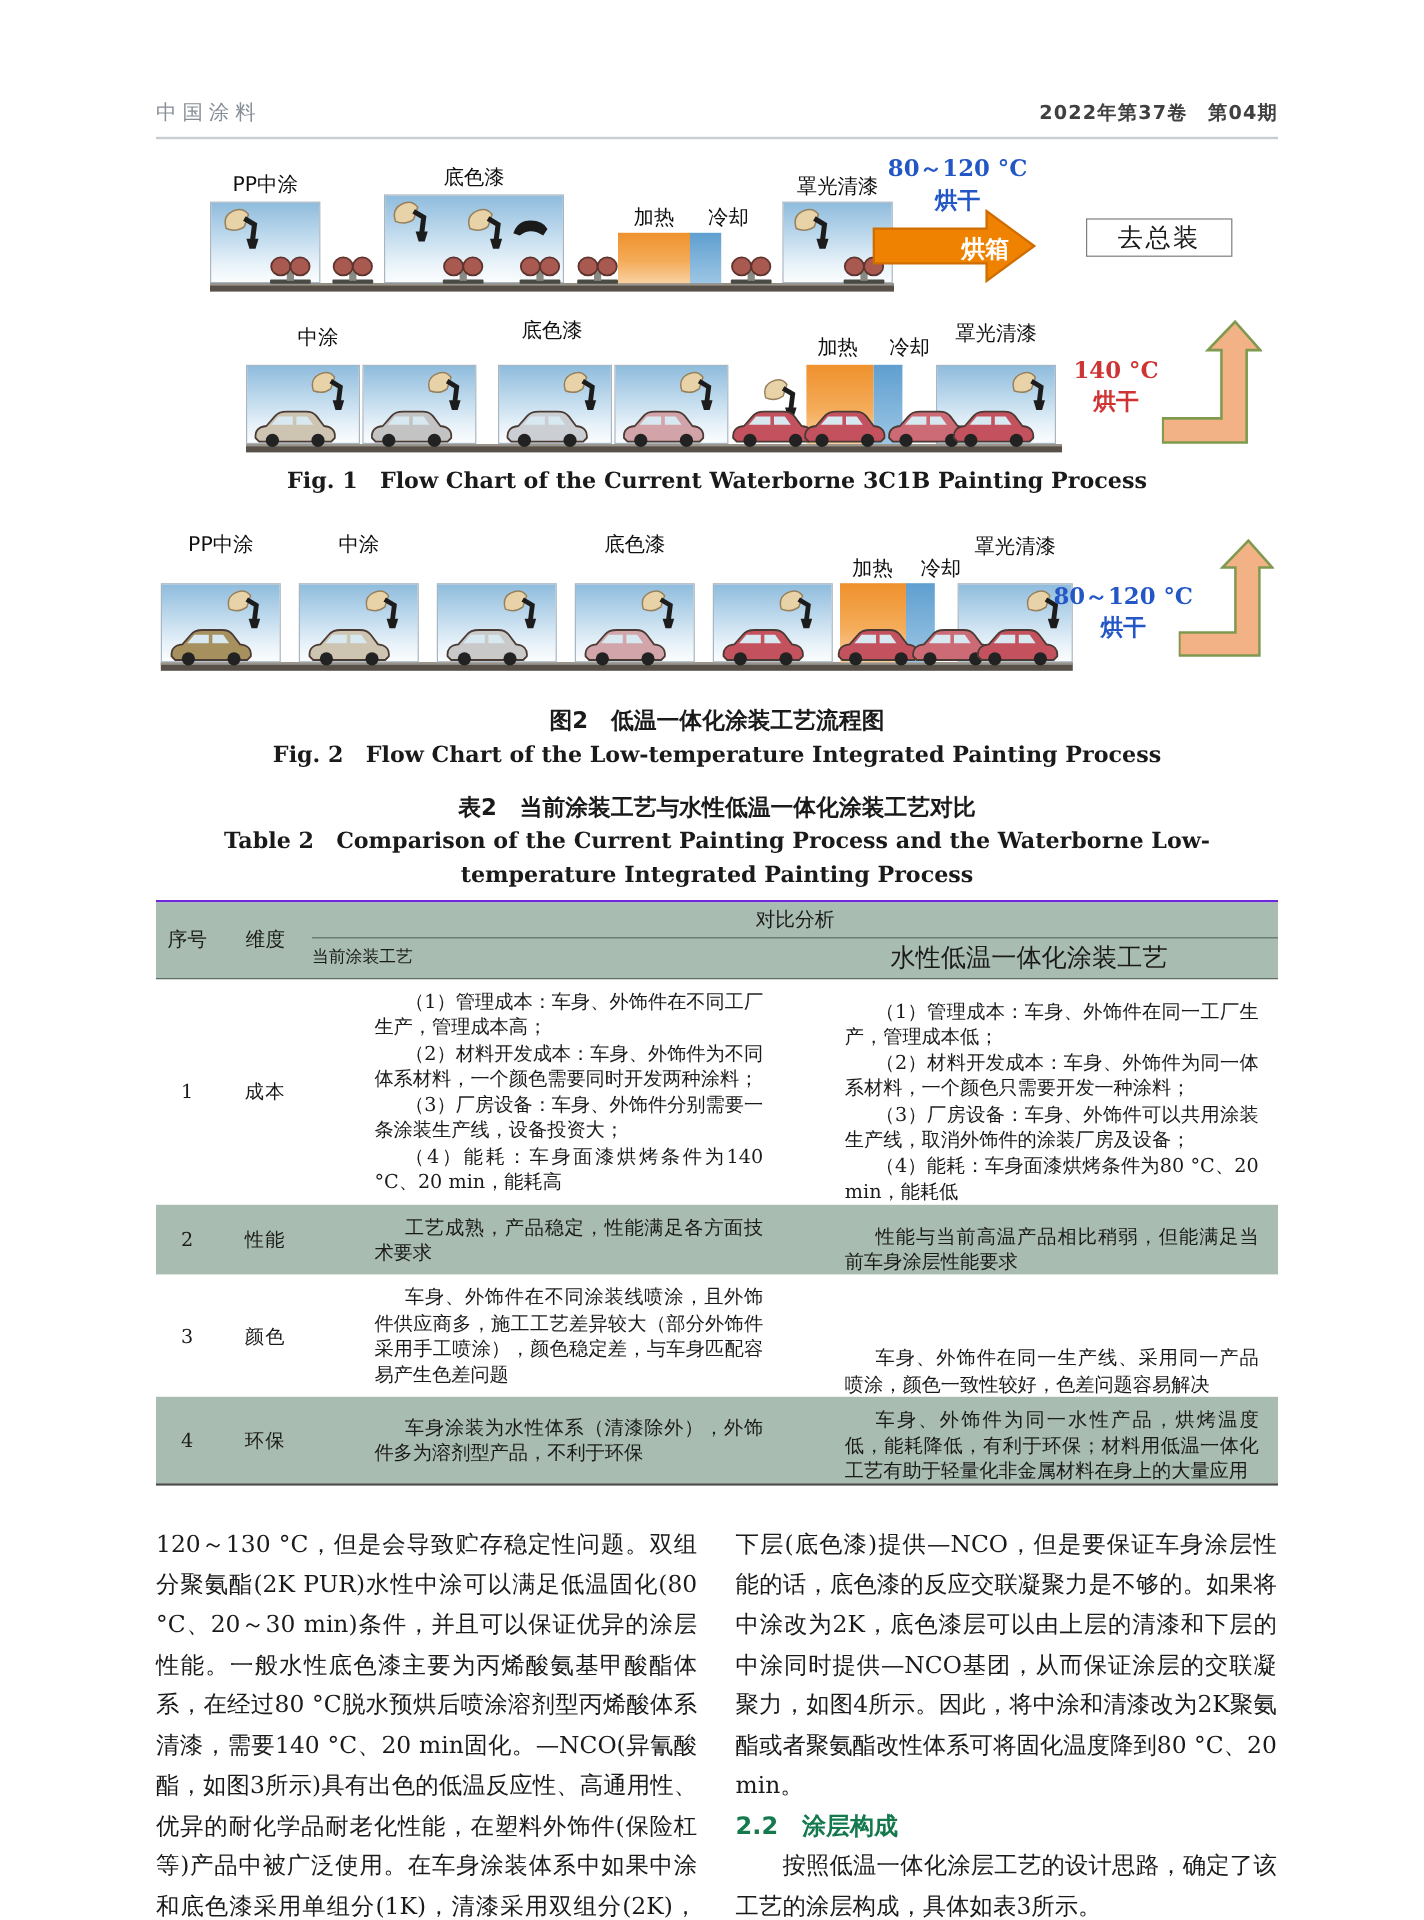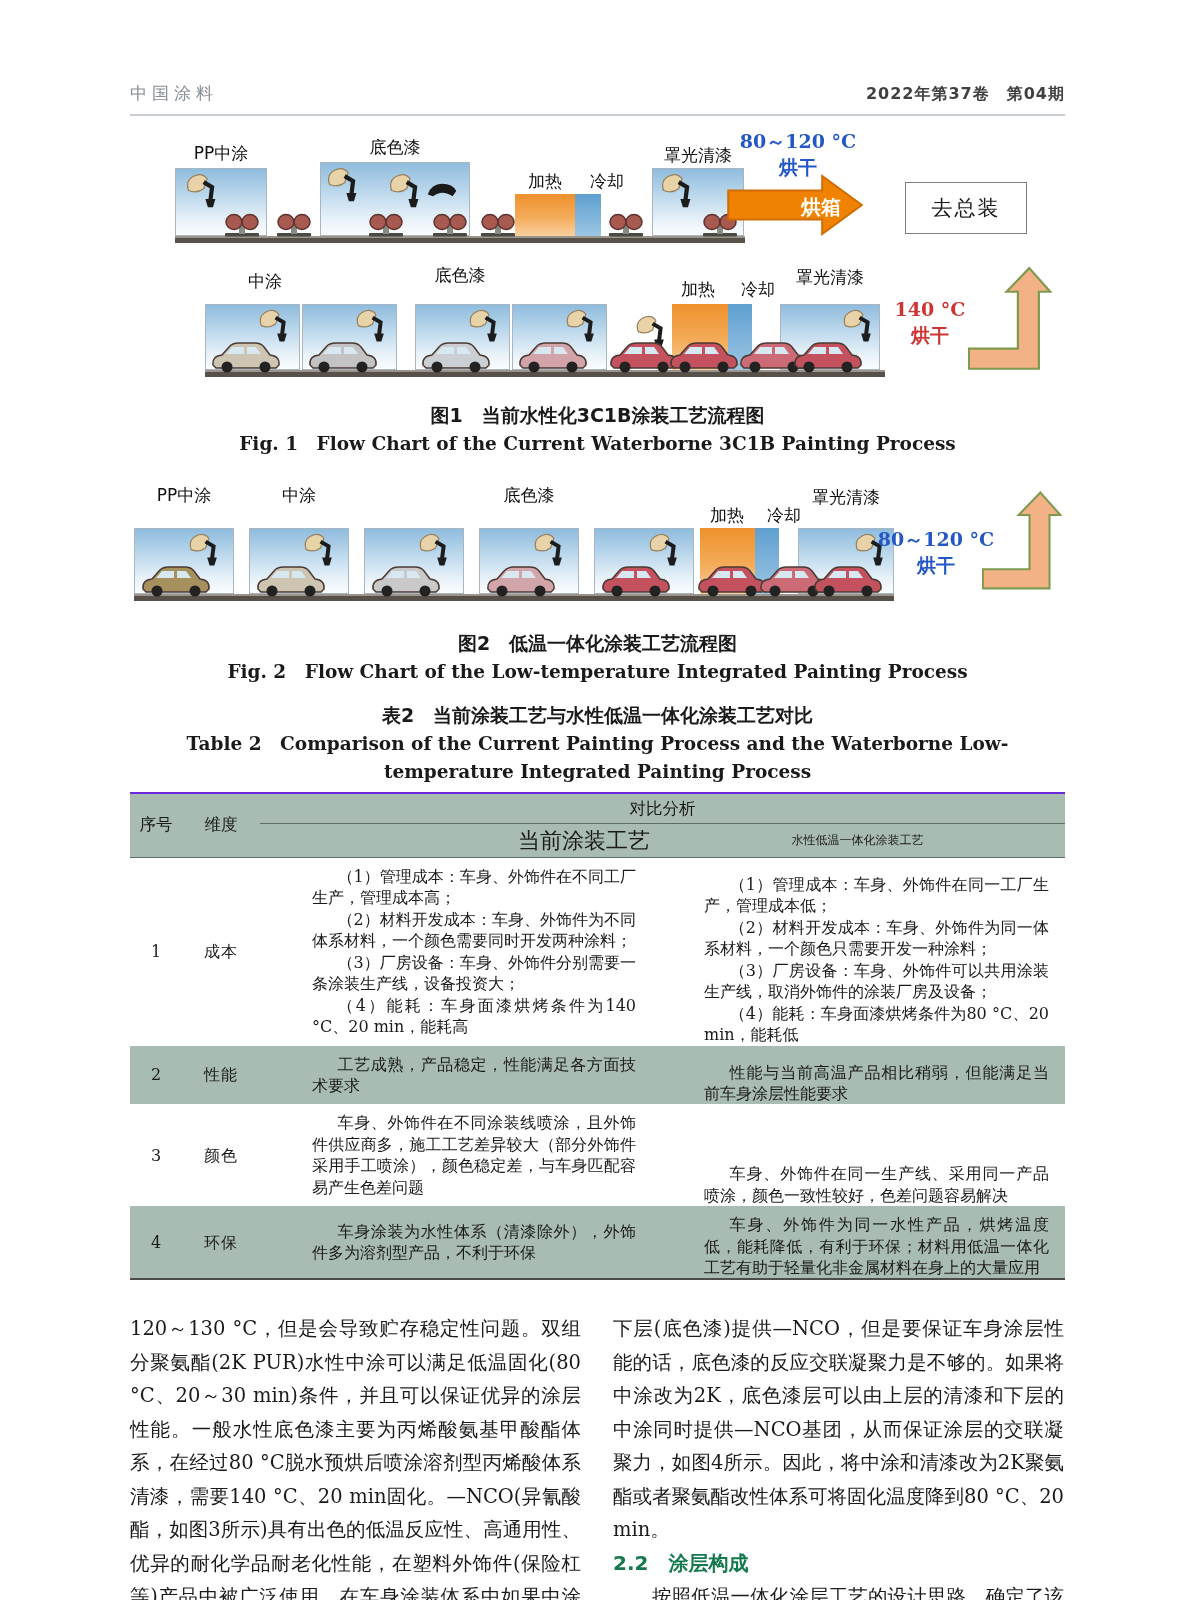--- a/index.html
+++ b/index.html
@@ -47,22 +47,22 @@
          font-size:16px; line-height:1.34; }
   .green { background:#a9bcb1; }
   .thead { display:flex; border-bottom:1px solid #5f6e65; }
   .th-no,.th-dim { display:flex; align-items:center; justify-content:center;
                    font-size:16.5px; }
   .th-no { width:52px; } .th-dim { width:78px; }
   .th-right { flex:1; display:flex; flex-direction:column; }
   .th-analysis { height:30px; line-height:30px; text-align:center;
                  border-bottom:1px solid #5f6e65; font-size:16.5px; }
   .th-sub { display:flex; height:33px; align-items:center; }
-  .th-cur { width:390px; text-align:right; font-size:22px; }
-  .th-new { flex:1; text-align:center; font-size:12px; }
+  .th-cur { width:390px; text-align:left; font-size:14px; }
+  .th-new { flex:1; text-align:center; font-size:21px; }
   .trow { display:flex; }
   .td-no { width:52px; display:flex; align-items:center; justify-content:center; }
   .td-dim { width:78px; display:flex; align-items:center; justify-content:center; letter-spacing:1px; }
   .td-cur { width:390px; padding:8px 14px 8px 12px; text-align:justify; }
   .td-new { flex:1; padding:8px 16px 0 14px; text-align:justify; display:flex;
             flex-direction:column; justify-content:flex-end; }
   .ti { text-indent:1.6em;margin-left:40px; }
   
   .cols { display:flex; gap:32px; width:935px; }
   .col { width:451px; font-size:19.5px; line-height:33.5px; text-align:justify; }
@@ -168,21 +168,21 @@
         </svg>
 
       <div class="drytxt blue" style="left:668px;top:-4px;">
         <div>80～120 °C</div>
         <div>烘干</div>
       </div>
       <svg class="gi" style="left:596px;top:42px;width:140px;height:62px;">
           <use href="#sym-oven-arrow"></use>
         </svg>
       <div class="oven-label" style="left:600px;top:62px;width:92px;margin-left:45px;">烘箱</div>
-      <div class="assembly-box" style="left:775px;top:50px;width:122px;height:52px;">去总装</div>
+      <div class="assembly-box" style="left:775px;top:50px;width:122px;height:32px;">去总装</div>
     </div>
 
     <div class="flow" style="height:130px;margin-top:6px;">
       <div class="flabel" style="left:135px;top:12px;">中涂</div>
       <div class="flabel" style="left:330px;top:6px;">底色漆</div>
       <div class="flabel" style="left:568px;top:20px;">加热</div>
       <div class="flabel" style="left:628px;top:20px;">冷却</div>
       <div class="flabel" style="left:700px;top:8px;">罩光清漆</div>
 
       <div class="conv" style="left:75px;top:112px;width:680px;"></div>
@@ -240,21 +240,20 @@
 
       <div class="drytxt red" style="left:800px;top:38px;">
         <div>140 °C</div>
         <div>烘干</div>
       </div>
       <svg class="gi" style="left:838px;top:2px;width:84px;height:116px;">
           <use href="#sym-elbow"></use>
         </svg>
     </div>
 
-    <div class="cap-zh" style="margin-top:12px;">图1　当前水性化3C1B涂装工艺流程图</div>
     <div class="cap-en">Fig. 1　Flow Chart of the Current Waterborne 3C1B Painting Process</div>
   </div>
 
   <div style="margin-top:12px;">
     <div class="flow" style="height:148px;">
       <div class="flabel" style="left:54px;top:14px;">PP中涂</div>
       <div class="flabel" style="left:169px;top:14px;">中涂</div>
       <div class="flabel" style="left:399px;top:14px;">底色漆</div>
       <div class="flabel" style="left:597px;top:34px;">加热</div>
       <div class="flabel" style="left:654px;top:34px;">冷却</div>

